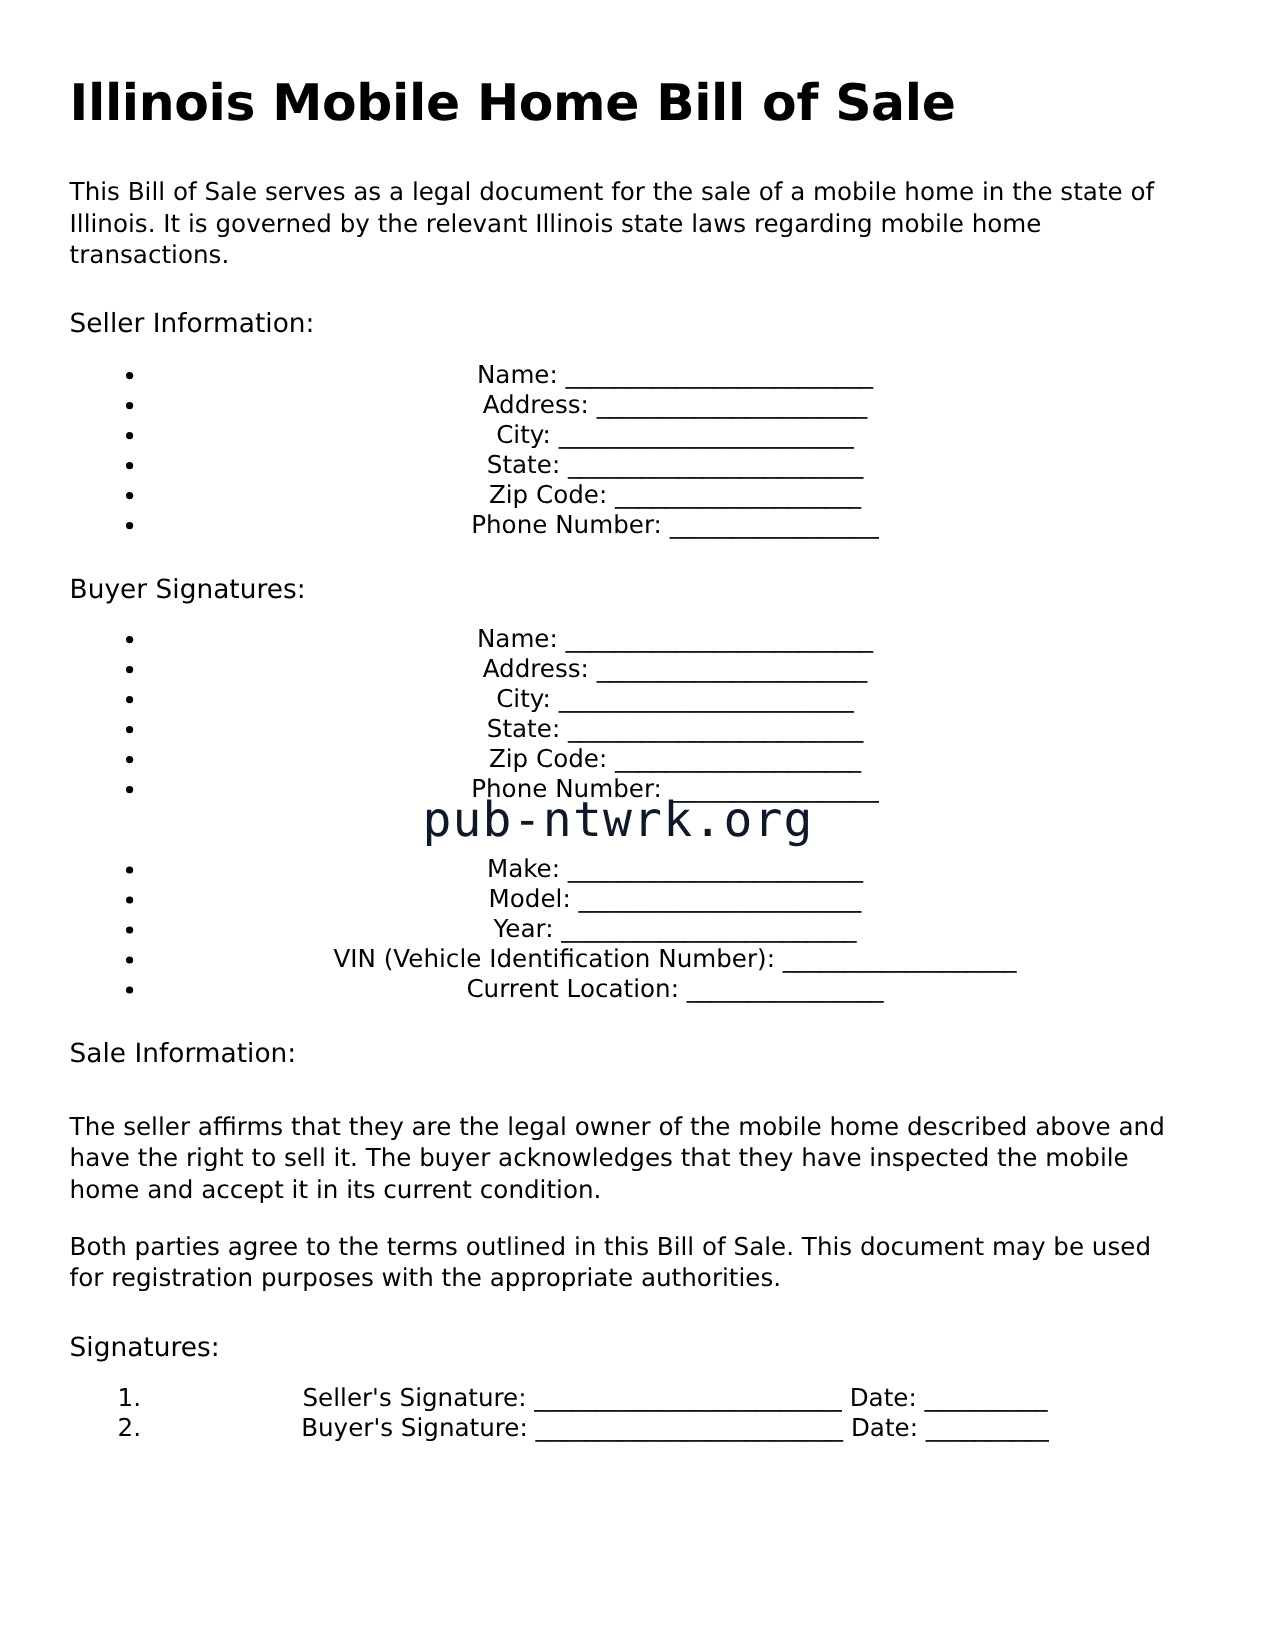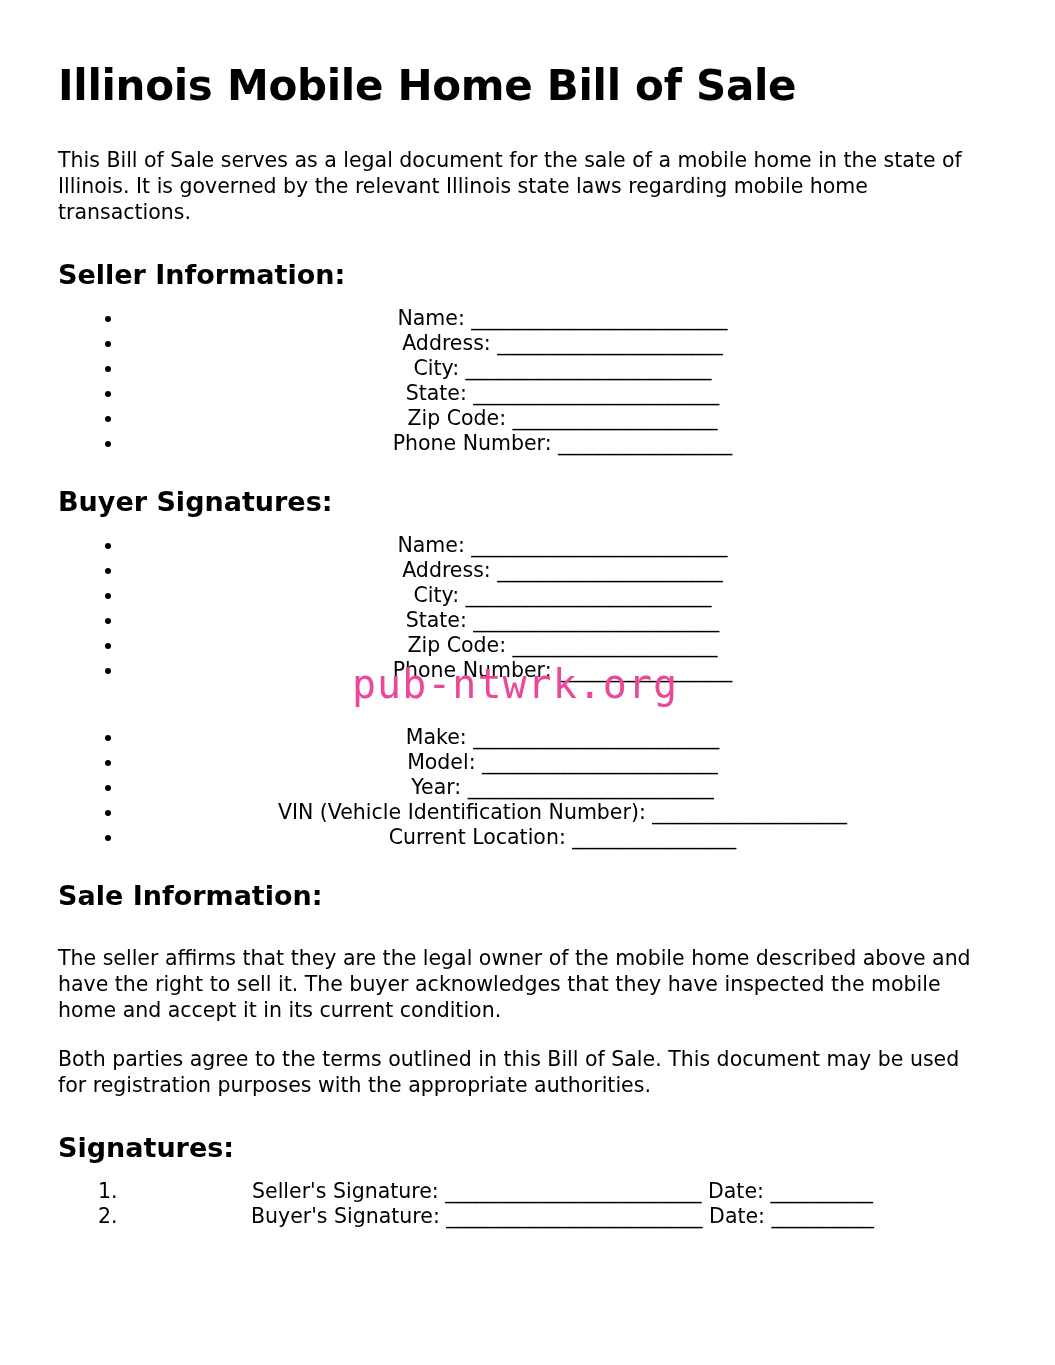--- a/index.html
+++ b/index.html
@@ -29,22 +29,22 @@
     line-height: 1.12;
     margin: 0 0 38px 0;
   }
   p.para {
     font-size: 20.5px;
     line-height: 1.27;
     margin: 0 0 0 0;
     max-width: 925px;
   }
   h2.section-heading {
-    font-size: 27px;
-    font-weight: bold;
+    font-size: 22px;
+    font-weight: normal;
     margin: 0;
     padding: 0;
     line-height: 1.3;
     position: relative;
     display: inline-block;
   }
   .section-block { margin-bottom: 0; }
   ul.field-list, ol.field-list {
     margin: 14px 0 0 0;
     padding-left: 66px;
@@ -61,21 +61,21 @@
   .blank { white-space: pre; }
   .spacer-md { height: 28px; }
   .spacer-lg { height: 32px; }
   .spacer-para { height: 22px; }
   .watermark {
     position: absolute;
     left: 352px;
     top: 661px;
     font-family: "DejaVu Sans Mono", monospace;
     font-size: 40px;
-    color: #ec4899;
+    color: #0f172a;
     letter-spacing: 1px;
     white-space: nowrap;
     pointer-events: none;
     z-index: 5;
   }
   .closing-para { max-width: 945px; }
 </style>
 </head>
 <body>
 

